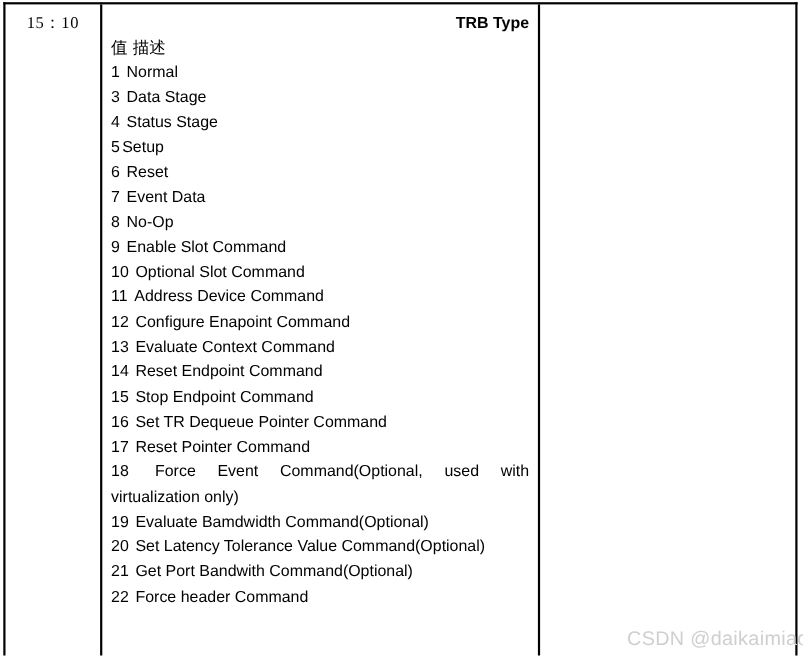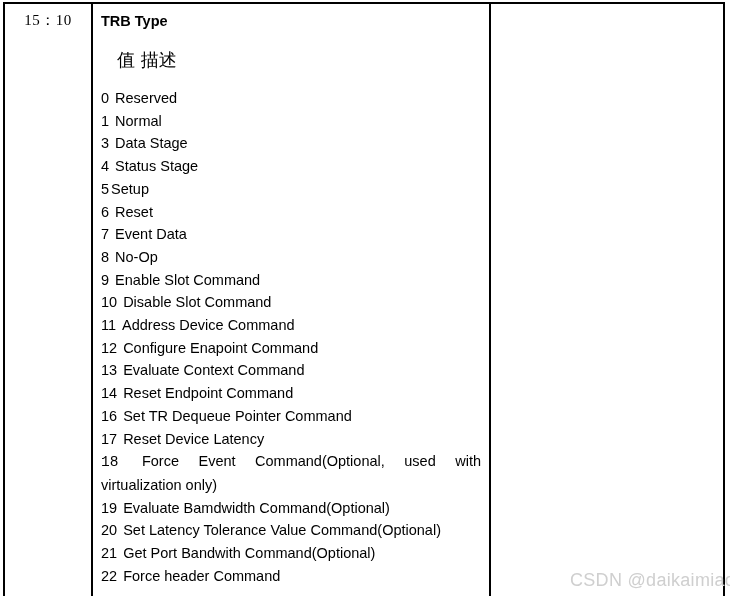--- a/index.html
+++ b/index.html
@@ -71,26 +71,27 @@
     box-sizing: border-box;
     padding: 6px 8px 0 8px;
   }
 
   .trb-title {
     font-weight: bold;
     font-size: 14.5px;
     line-height: 22px;
     margin: 0 0 0 0;
     white-space: nowrap;
+    text-align: right;
   }
 
   .cn-head {
-    font-size: 18px;
+    font-size: 15px;
     line-height: 23px;
-    margin: 16px;
+    margin: 0;
     white-space: nowrap;
     font-family: "DejaVu Sans", "Liberation Sans", sans-serif;
   }
 
   .type-list {
     list-style: none;
     margin: 0;
     padding: 0;
   }
 
@@ -104,21 +105,20 @@
 
   
   .type-row.wrap {
     white-space: normal;
     text-align: justify;
     text-align-last: left;
     word-spacing: 0;
   }
   .type-row.wrap .val {
     margin-right: 4px;
-    font-family: Liberation Mono, monospace;
   }
 
   .val {
     display: inline-block;
     margin-right: 6px;
   }
   
   .type-row.tight .val {
     margin-right: 2px;
   }
@@ -157,23 +157,20 @@
 
     <div class="bit-range">15：10</div>
 
     <div class="desc-cell">
       <div class="trb-title">TRB Type</div>
 
       <div class="cn-head">值  描述</div>
 
       <div class="type-list">
         <div class="type-row">
-          <span class="val">0</span><span class="nm">Reserved</span>
-        </div>
-        <div class="type-row">
           <span class="val">1</span><span class="nm">Normal</span>
         </div>
         <div class="type-row">
           <span class="val">3</span><span class="nm">Data Stage</span>
         </div>
         <div class="type-row">
           <span class="val">4</span><span class="nm">Status Stage</span>
         </div>
         <div class="type-row tight">
           <span class="val">5</span><span class="nm">Setup</span>
@@ -184,39 +181,42 @@
         <div class="type-row">
           <span class="val">7</span><span class="nm">Event Data</span>
         </div>
         <div class="type-row">
           <span class="val">8</span><span class="nm">No-Op</span>
         </div>
         <div class="type-row">
           <span class="val">9</span><span class="nm">Enable Slot Command</span>
         </div>
         <div class="type-row">
-          <span class="val">10</span><span class="nm">Disable Slot Command</span>
+          <span class="val">10</span><span class="nm">Optional Slot Command</span>
         </div>
         <div class="type-row">
           <span class="val">11</span><span class="nm">Address Device Command</span>
         </div>
         <div class="type-row">
           <span class="val">12</span><span class="nm">Configure Enapoint Command</span>
         </div>
         <div class="type-row">
           <span class="val">13</span><span class="nm">Evaluate Context Command</span>
         </div>
         <div class="type-row">
           <span class="val">14</span><span class="nm">Reset Endpoint Command</span>
         </div>
         <div class="type-row">
+          <span class="val">15</span><span class="nm">Stop Endpoint Command</span>
+        </div>
+        <div class="type-row">
           <span class="val">16</span><span class="nm">Set TR Dequeue Pointer Command</span>
         </div>
         <div class="type-row">
-          <span class="val">17</span><span class="nm">Reset Device Latency</span>
+          <span class="val">17</span><span class="nm">Reset Pointer Command</span>
         </div>
         <div class="type-row wrap">
           <span class="val">18</span> <span class="nm">Force Event Command(Optional, used with virtualization only)</span>
         </div>
         <div class="type-row">
           <span class="val">19</span><span class="nm">Evaluate Bamdwidth Command(Optional)</span>
         </div>
         <div class="type-row">
           <span class="val">20</span><span class="nm">Set Latency Tolerance Value Command(Optional)</span>
         </div>

